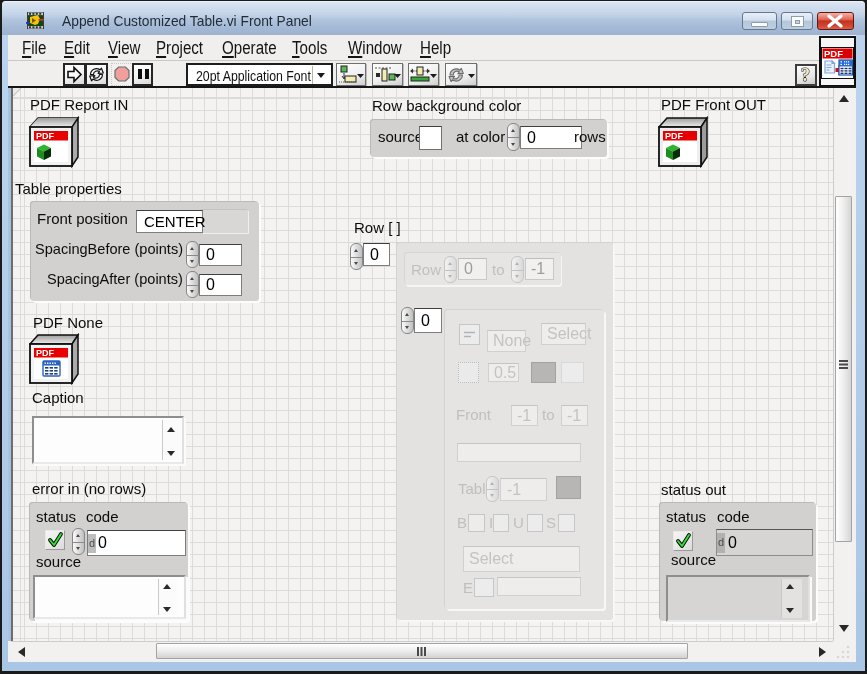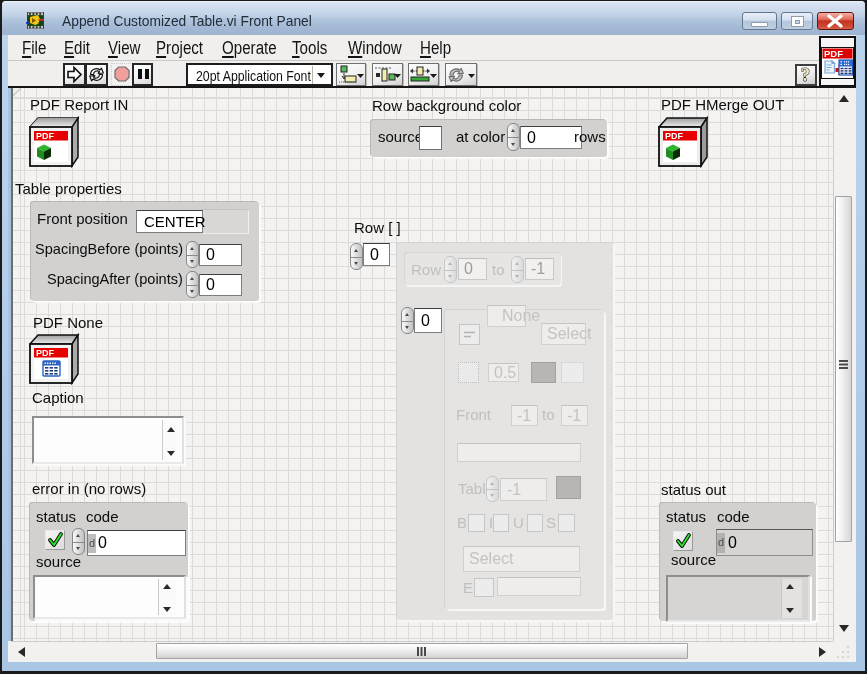--- a/index.html
+++ b/index.html
@@ -255,21 +255,21 @@
         <circle cx="15" cy="16" r="1.3"></circle>
         <circle cx="10" cy="11" r="1.3"></circle>
         <circle cx="10" cy="16" r="1.3"></circle>
         <circle cx="5" cy="16" r="1.3"></circle>
       </g>
     </svg>
 </div>
 
 <div class="lbl" style="left:30px;top:97px">PDF Report IN</div>
 <div class="lbl" style="left:372px;top:98px">Row background color</div>
-<div class="lbl" style="left:661px;top:97px">PDF HMerge OUT</div>
+<div class="lbl" style="left:661px;top:97px">PDF Front OUT</div>
 <div class="lbl" style="left:15px;top:181px">Table properties</div>
 <div class="lbl" style="left:33px;top:315px">PDF None</div>
 <div class="lbl" style="left:32px;top:390px">Caption</div>
 <div class="lbl" style="left:32px;top:481px">error in (no rows)</div>
 <div class="lbl" style="left:661px;top:482px">status out</div>
 <div class="lbl" style="left:354px;top:220px">Row [&nbsp;]</div>
 
 <svg class="abs" style="left:29px;top:116px" width="51" height="52" viewBox="0 0 51 52">
 <polygon points="1,11 9,2 49,2 43,11" fill="#e3e3e3" stroke="#111" stroke-width="1.5"></polygon>
 <polygon points="1,11 9,2 49,2 43,11" fill="url(#gtop)"></polygon>
@@ -433,21 +433,21 @@
 <div class="spin" style="left:401px;top:307px;height:27px">
     <div class="su"></div>
     <div class="mid"></div>
     <div class="sd"></div>
   </div>
 <div class="field" style="left:414px;top:308px;width:28px;height:25px;line-height:23px;padding-left:6px">0</div>
 <div class="dcluster" style="left:445px;top:310px;width:159px;height:299px;background:#e5e4e3"></div>
 <div class="dcheck2" style="left:459px;top:324px;width:21px;height:21px"><svg width="19" height="19">
       <path d="M4 7.5 h11 M4 11.5 h7" stroke="#b2b2b2" stroke-width="1.6"></path>
     </svg></div>
-<div class="dfield" style="left:487px;top:305px;width:39px;height:22px;line-height:20px;padding-left:14px">None</div>
+<div class="dfield" style="left:487px;top:330px;width:39px;height:22px;line-height:20px;padding-left:5px">None</div>
 <div class="dfield" style="left:541px;top:323px;width:45px;height:22px;line-height:20px;padding-left:5px">Select</div>
 <div class="dcheck" style="left:458px;top:362px;width:21px;height:21px"></div>
 <div class="dfield" style="left:488px;top:363px;width:31px;height:19px;line-height:17px;padding-left:5px">0.5</div>
 <div class="graybox" style="left:531px;top:362px;width:25px;height:21px"></div>
 <div class="dcheck2" style="left:561px;top:362px;width:23px;height:21px;border-color:#d8d8d8"></div>
 <div class="dtext" style="left:456px;top:407px">Front</div>
 <div class="dfield" style="left:511px;top:405px;width:27px;height:21px;line-height:19px;padding-left:5px">-1</div>
 <div class="dtext" style="left:542px;top:407px">to</div>
 <div class="dfield" style="left:561px;top:405px;width:27px;height:21px;line-height:19px;padding-left:5px">-1</div>
 <div class="dfield" style="left:457px;top:443px;width:124px;height:19px"></div>

